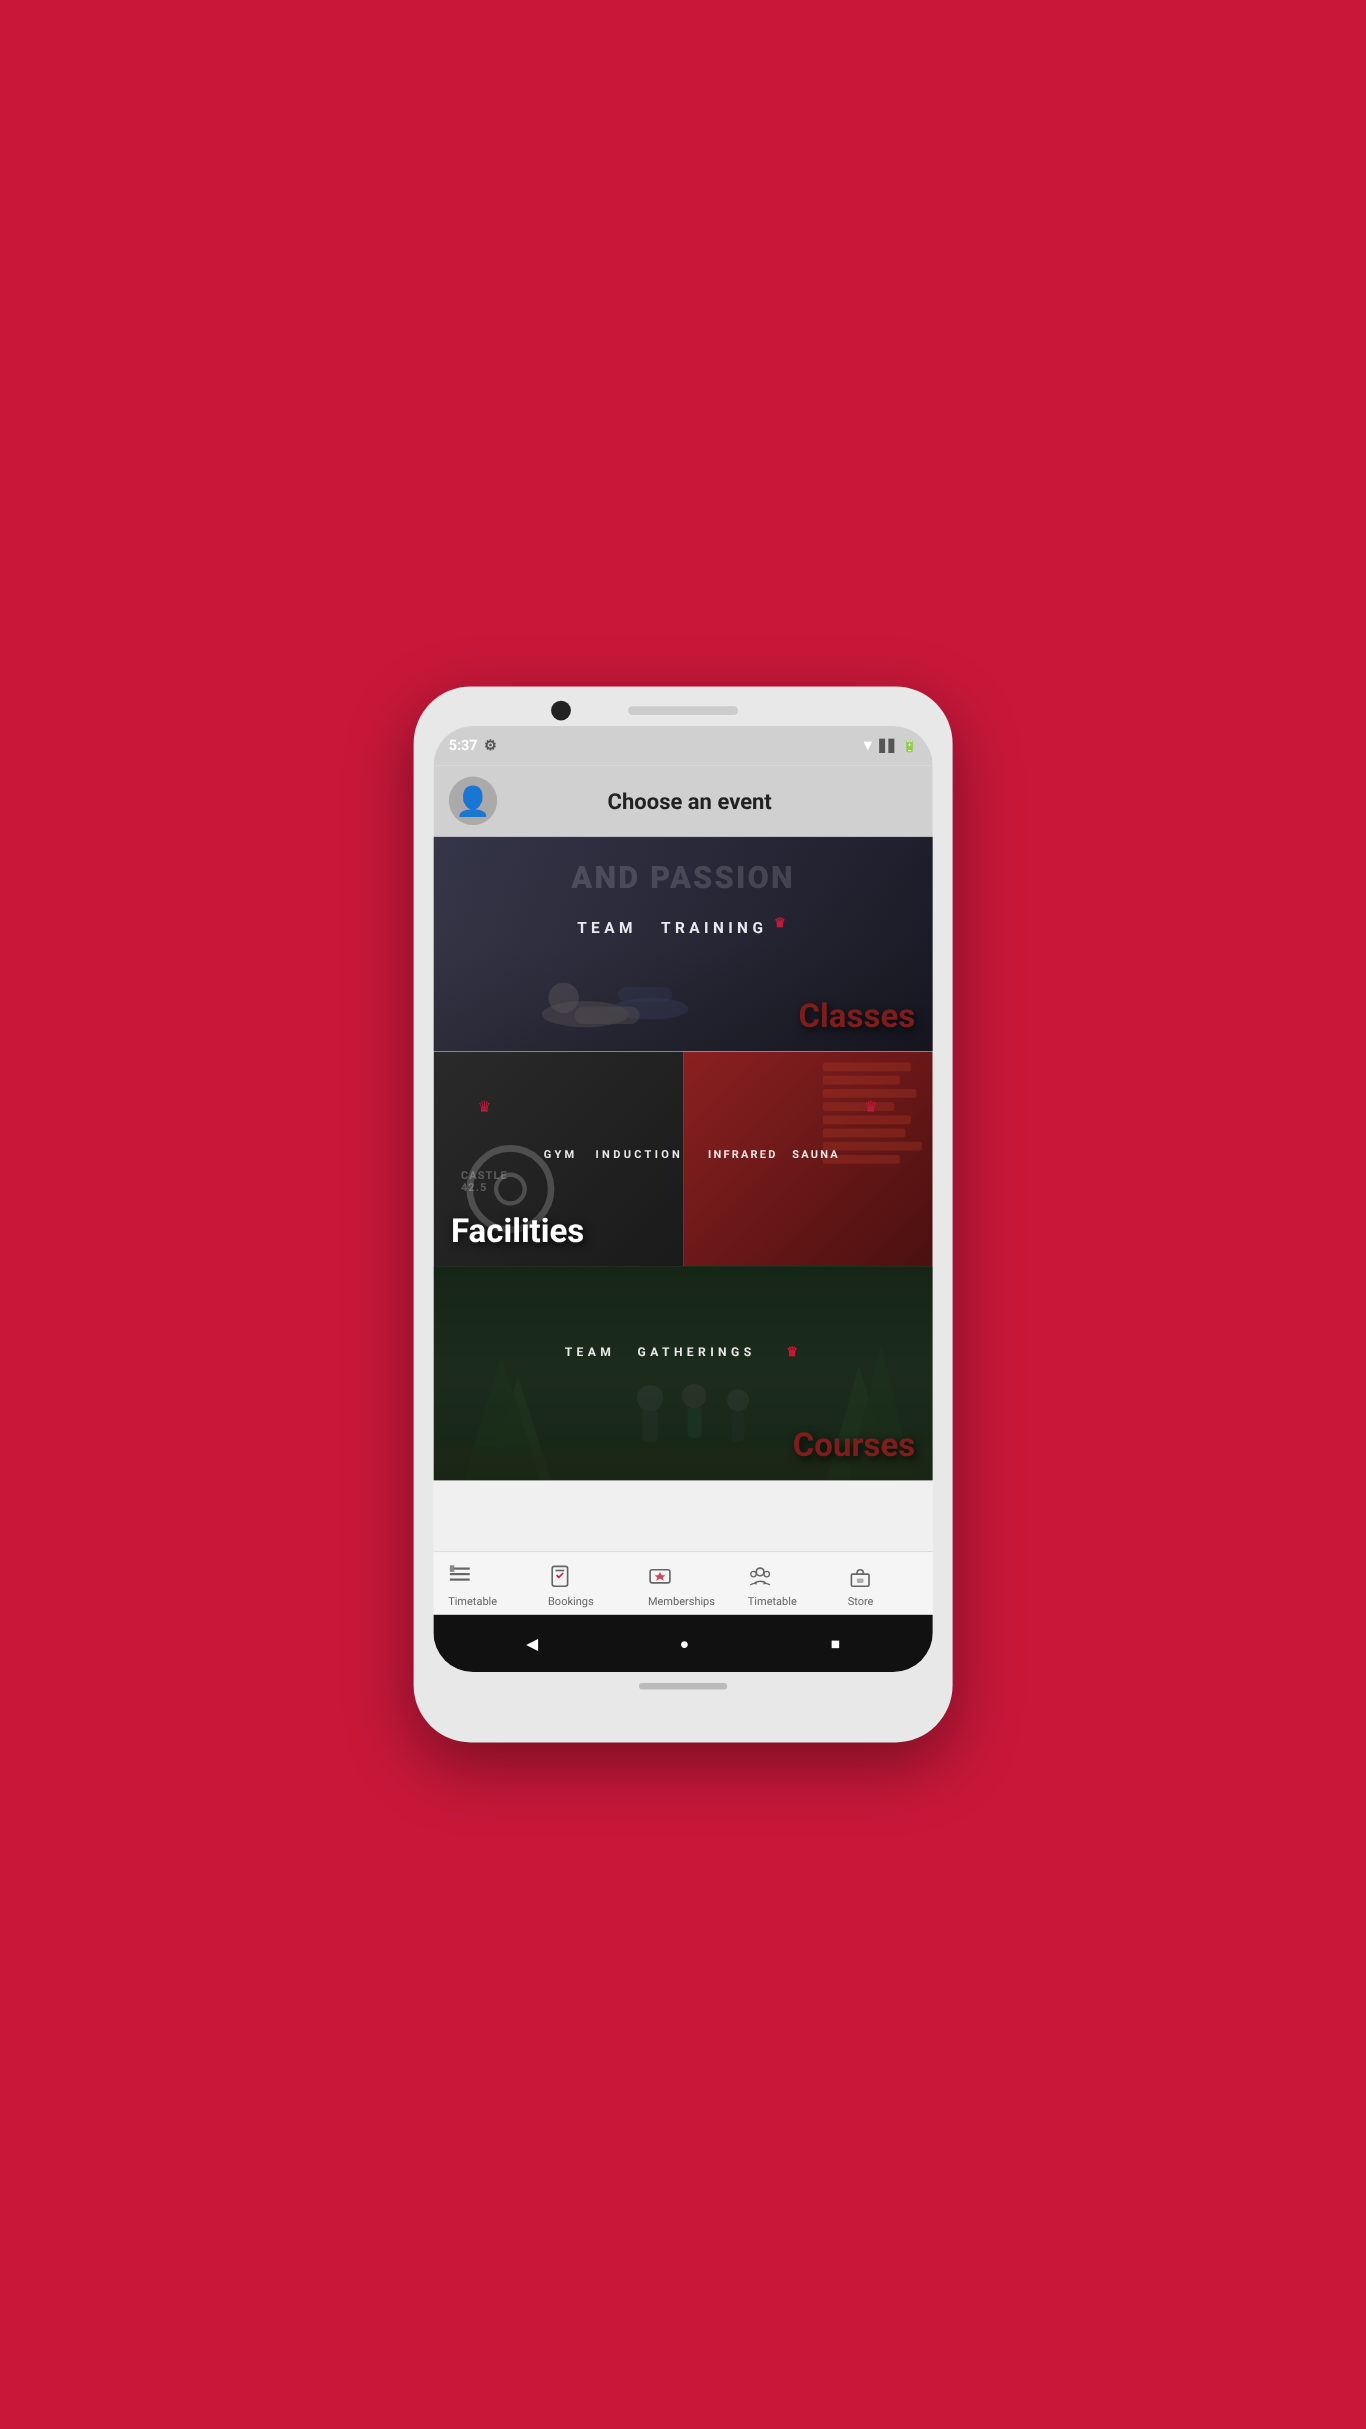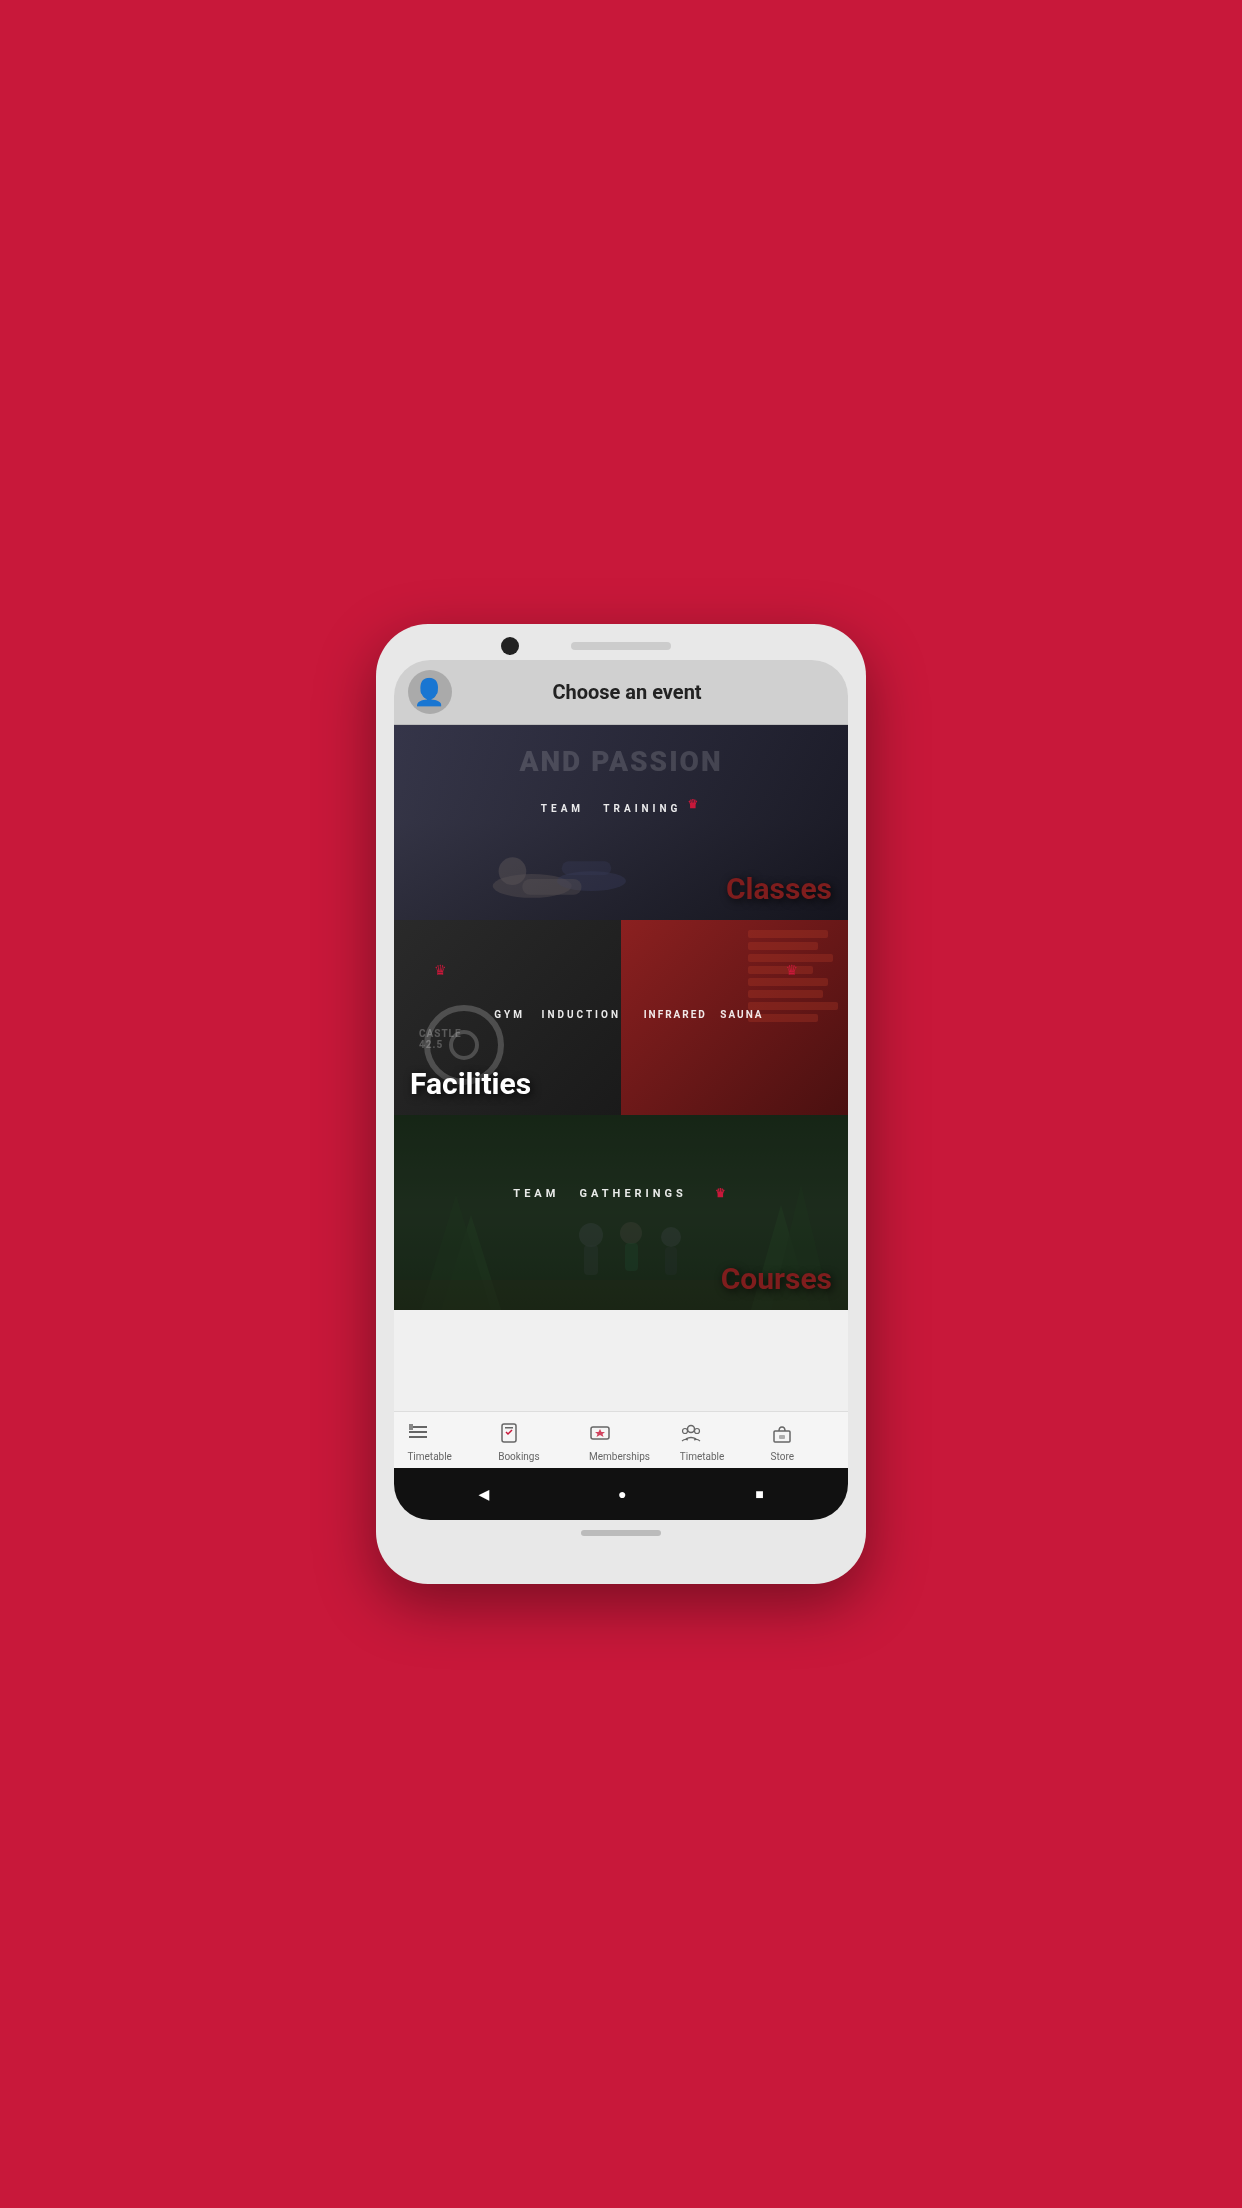--- a/index.html
+++ b/index.html
@@ -375,20 +375,31 @@
 <body>
 
 <div class="phone-outer">
   <div class="phone-top-bar">
     <div class="camera"></div>
     <div class="speaker"></div>
   </div>
 
   <div class="phone-screen">
 
+    <div class="status-bar">
+      <div class="status-left">
+        <span>5:37</span>
+        <span style="font-size:13px; color:#555;">⚙</span>
+      </div>
+      <div class="status-right">
+        <span class="wifi-icon">▼</span>
+        <span class="signal-icon" style="font-size:11px; color:#555;">▋▋</span>
+        <span class="battery-icon" style="font-size:11px; color:#555;">🔋</span>
+      </div>
+    </div>
 
     <div class="app-header">
       <div class="avatar-circle">
         <span class="avatar-icon">👤</span>
       </div>
       <div class="header-title">Choose an event</div>
     </div>
 
     <div class="main-content">
 
@@ -401,21 +412,21 @@
 
               <ellipse cx="140" cy="85" rx="40" ry="12" fill="rgba(180,160,140,0.5)"></ellipse>
               <ellipse cx="200" cy="80" rx="35" ry="10" fill="rgba(90,100,160,0.5)"></ellipse>
               <circle cx="120" cy="70" r="14" fill="rgba(200,180,160,0.5)"></circle>
               <rect x="130" y="78" width="60" height="16" rx="8" fill="rgba(200,180,160,0.4)"></rect>
               <rect x="170" y="60" width="50" height="14" rx="7" fill="rgba(90,100,160,0.4)"></rect>
             </svg>
           </div>
         </div>
         <div class="card-inner-label" style="top:40%; left:50%; transform:translate(-50%,-50%);">
-          <span style="letter-spacing:4px; font-size:10px; color:rgba(255,255,255,0.9); font-weight:bold;margin-top:10px;">TEAM &nbsp; TRAINING</span>
+          <span style="letter-spacing:4px; font-size:14px; color:rgba(255,255,255,0.9); font-weight:bold;margin-top:10px;">TEAM &nbsp; TRAINING</span>
           <span class="crown-icon">♛</span>
         </div>
         <div class="card-main-label">Classes</div>
       </div>
 
       <div class="event-card event-card-facilities">
         <div class="card-bg">
           <div class="facilities-bg">
 
             <div class="facilities-left">

